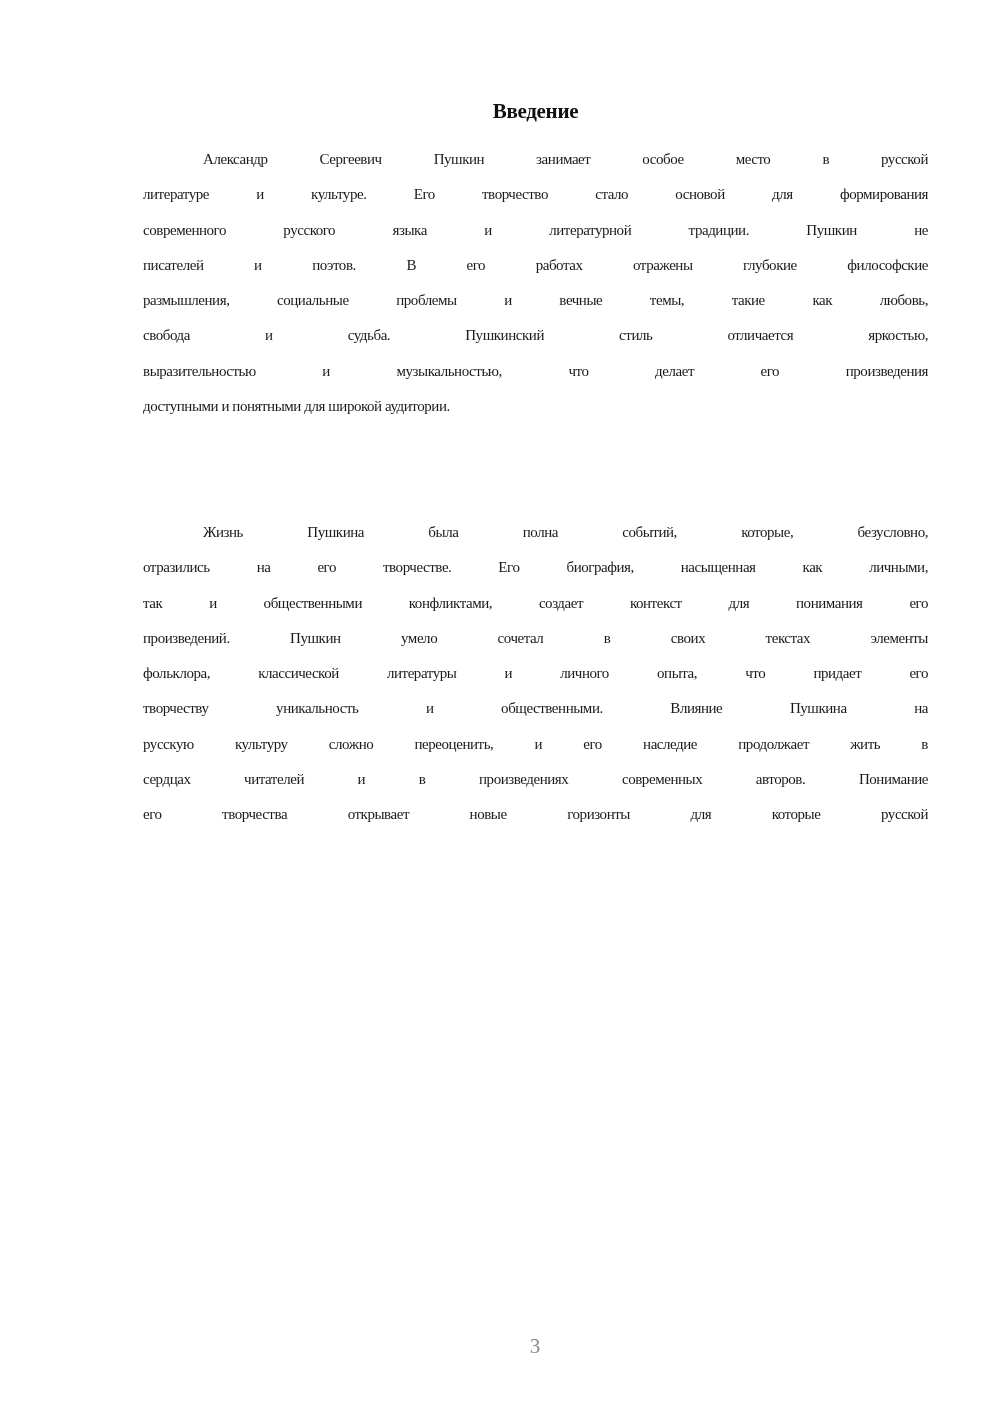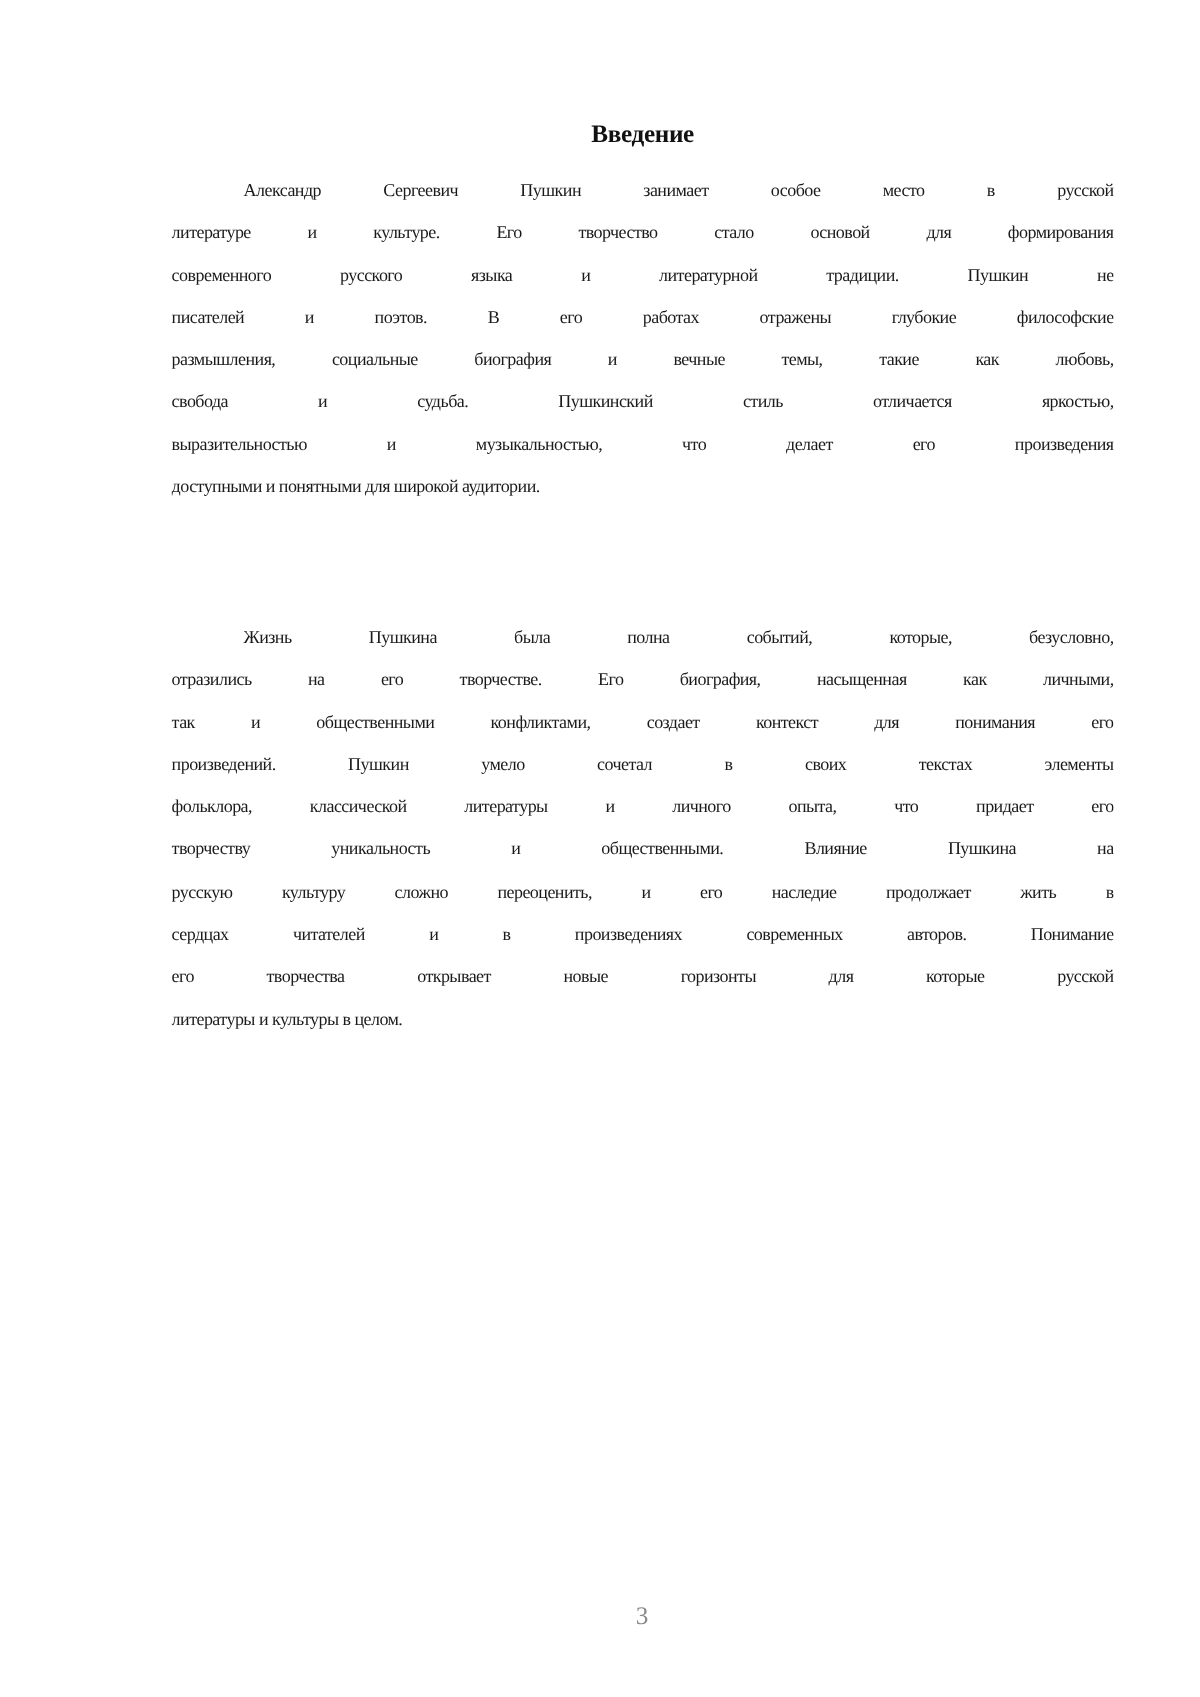--- a/index.html
+++ b/index.html
@@ -75,34 +75,33 @@
 
 <div class="page">
 
   <div class="heading">Введение</div>
 
   <div class="para" id="para-1">
     <span class="line first">Александр Сергеевич Пушкин занимает особое место в русской</span>
     <span class="line">литературе и культуре. Его творчество стало основой для формирования</span>
     <span class="line">современного русского языка и литературной традиции. Пушкин не</span>
     <span class="line">писателей и поэтов. В его работах отражены глубокие философские</span>
-    <span class="line">размышления, социальные биография и вечные темы, такие как любовь,</span>
+    <span class="line">размышления, социальные проблемы и вечные темы, такие как любовь,</span>
     <span class="line">свобода и судьба. Пушкинский стиль отличается яркостью,</span>
     <span class="line">выразительностью и музыкальностью, что делает его произведения</span>
     <span class="line last">доступными и понятными для широкой аудитории.</span>
   </div>
 
   <div class="para" id="para-2">
     <span class="line first">Жизнь Пушкина была полна событий, которые, безусловно,</span>
     <span class="line">отразились на его творчестве. Его биография, насыщенная как личными,</span>
     <span class="line">так и общественными конфликтами, создает контекст для понимания его</span>
     <span class="line">произведений. Пушкин умело сочетал в своих текстах элементы</span>
     <span class="line">фольклора, классической литературы и личного опыта, что придает его</span>
     <span class="line">творчеству уникальность и общественными. Влияние Пушкина на</span>
     <span class="line">русскую культуру сложно переоценить, и его наследие продолжает жить в</span>
     <span class="line">сердцах читателей и в произведениях современных авторов. Понимание</span>
     <span class="line">его творчества открывает новые горизонты для которые русской</span>
-    <span class="line last">литературы и культуры в целом.</span>
   </div>
 
   <div class="page-number">3</div>
 
 </div>
 
 </body></html>

